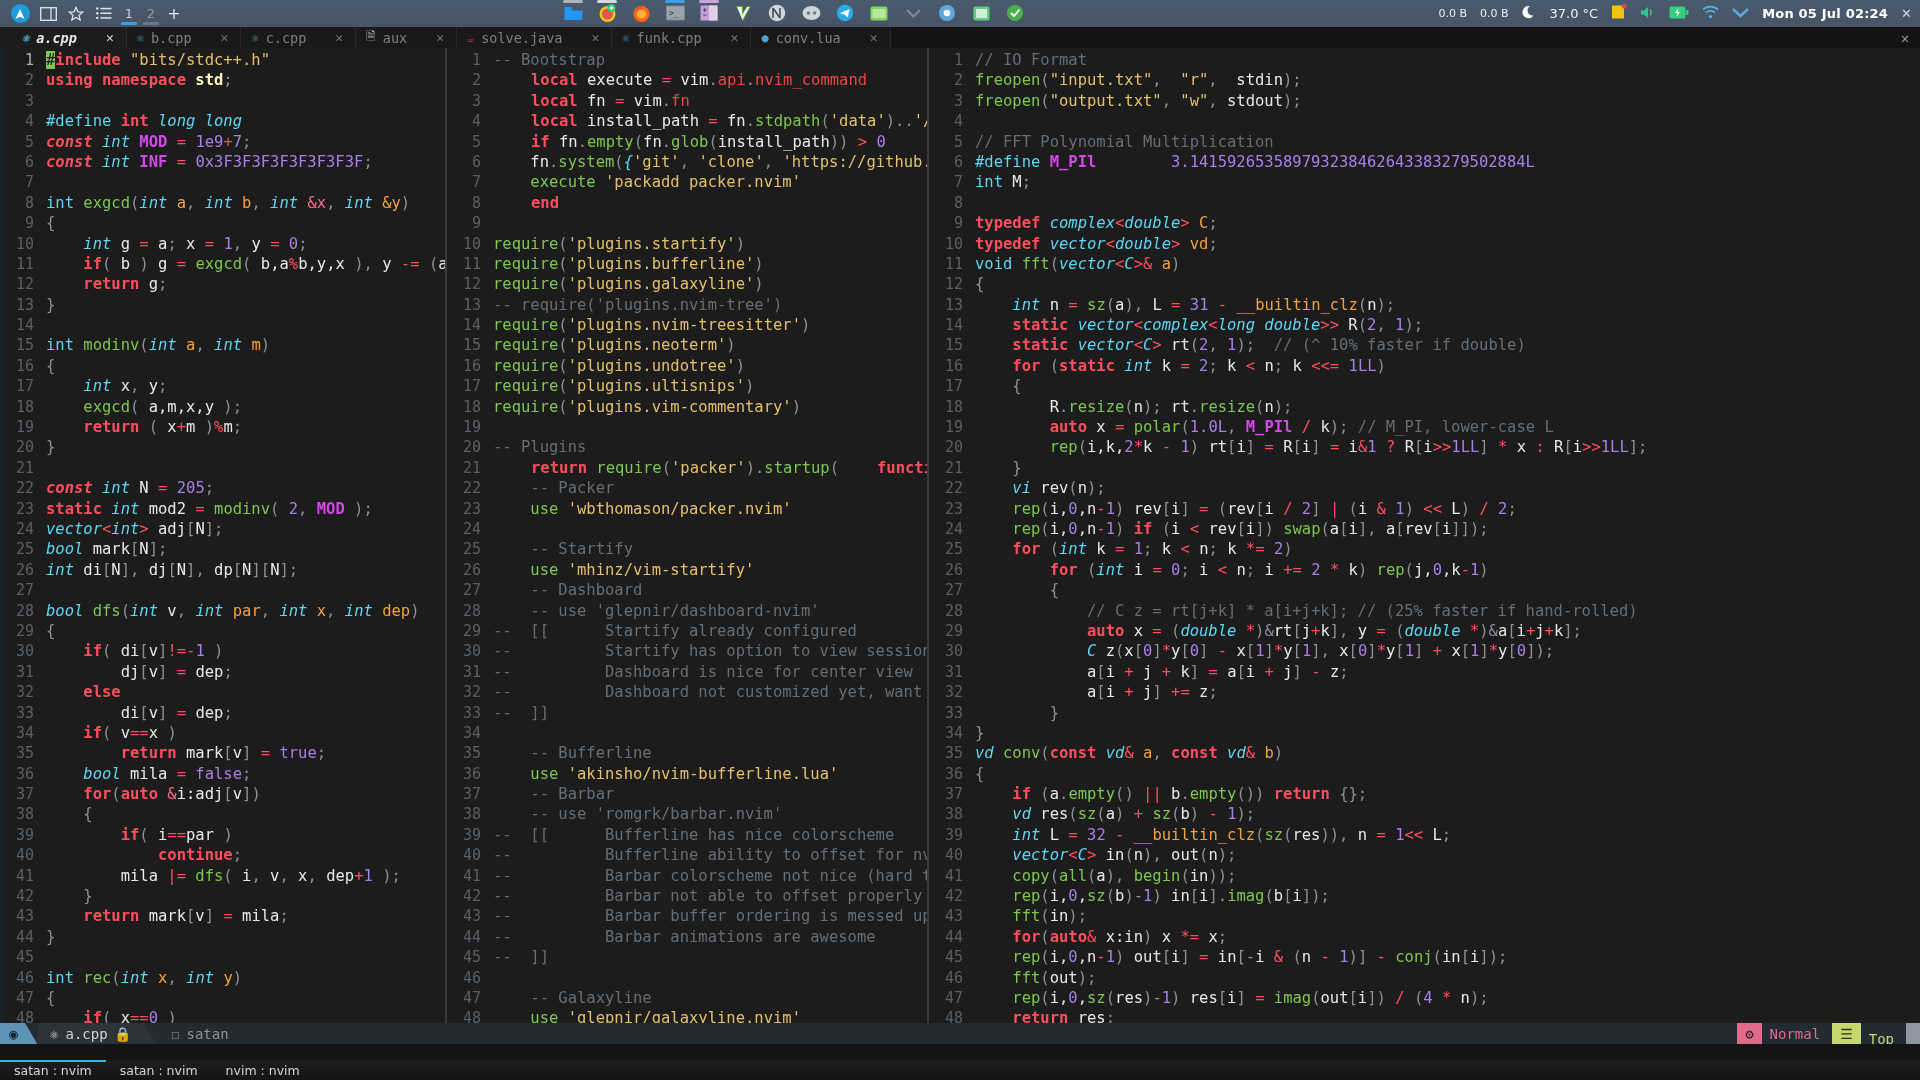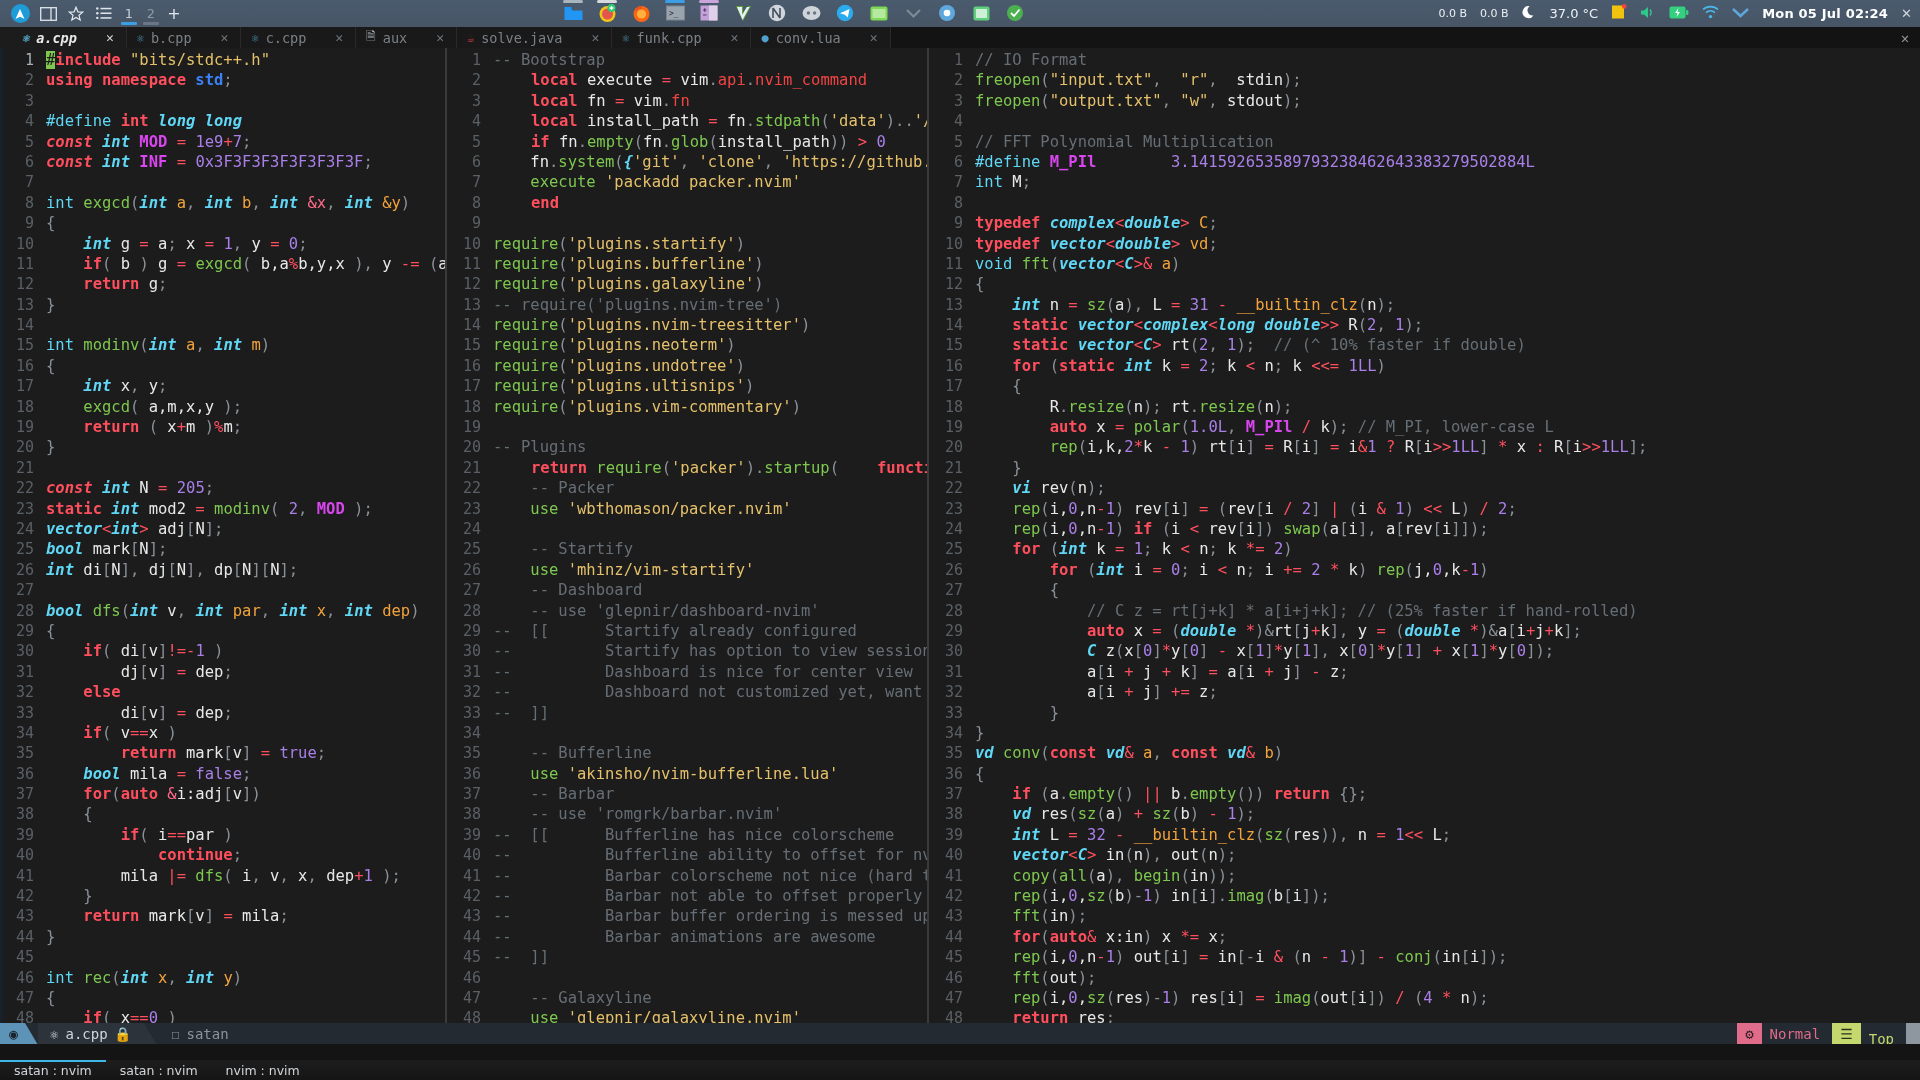--- a/index.html
+++ b/index.html
@@ -57,33 +57,33 @@
   .cursorcol { position:absolute; left:0; top:0; bottom:0; width:3px; background:#16212b; }
 
   .codeline { height:20.4px; line-height:20.4px; white-space:pre; font-size:15.5px; display:flex; }
   .ln { width:46px; text-align:right; padding-right:12px; color:#5a6065; flex:0 0 auto; font-size:15px;}
   .ln.cur { color:#a8b0b6; }
   .src { flex:1 1 auto; white-space:pre; overflow:hidden;}
 
   
   .kw{color:#ff4f5e;font-weight:bold;}     
   .kwi{color:#ff4f5e;font-weight:bold;font-style:italic;} 
-  .typ{color:#5fd7f5;font-style:italic;font-weight:bold;}   
+  .typ{color:#5fd7f5;font-style:italic;}   
   .typb{color:#5fd7f5;}                    
   .fn{color:#7ec84f;}                      
   .str{color:#e5c06a;}                     
   .num{color:#a97fe8;}                     
   .cmt{color:#666e75;}                     
   .op{color:#ff4f5e;}                      
   .pun{color:#8a9198;}                     
   .var{color:#e8e8e8;}                     
   .varo{color:#f2a33c;}                    
   .prep{color:#5fd7f5;}                    
   .prepo{color:#d946ef;font-weight:bold;}  
-  .grn{color:#3b82f6;font-weight:bold;}
+  .grn{color:#fef9c3;font-weight:bold;}
   .hash{background:#7ec84f;color:#1c1c1c;}
   .pink{color:#ff6b8a;}
   .luared{color:#ff4f5e;font-weight:bold;margin-left:38px;}
   .luagreen{color:#7ec84f;}
   .luaorange{color:#ef4444;}
 
   
   #statusline { position:absolute; left:0; bottom:35px; width:1920px; height:22px;
                 background:#242a31; display:flex; align-items:stretch; font-size:14px;
                 font-family:"DejaVu Sans Mono","Liberation Mono",monospace; }

